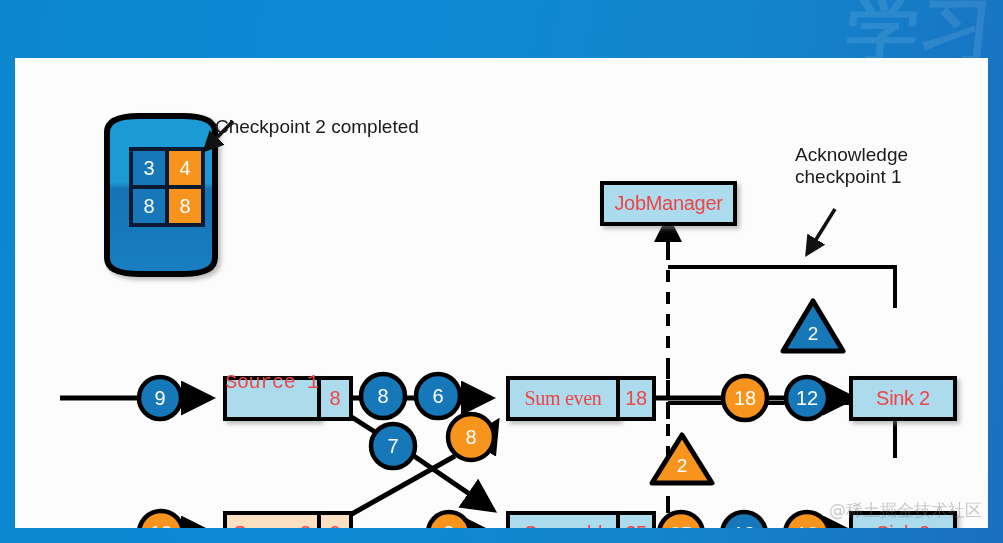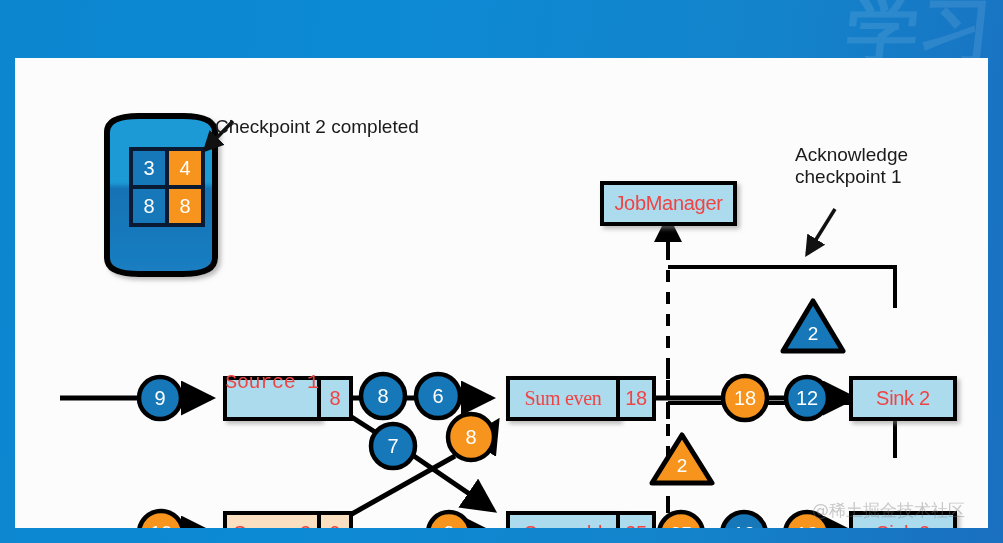--- a/index.html
+++ b/index.html
@@ -62,21 +62,21 @@
     position: absolute;
     font-size: 19px;
     color: #1a1a1a;
     font-family: "Liberation Sans", sans-serif;
     line-height: 1.15;
     white-space: nowrap;
     pointer-events: none;
   }
   #corner-watermark {
     position: absolute;
-    right: 23px; bottom: 6px;
+    right: 6px; bottom: 6px;
     font-size: 17px;
     color: rgba(120,120,120,0.40);
     font-family: "DejaVu Sans", sans-serif;
     white-space: nowrap;
     pointer-events: none;
   }
 </style>
 </head>
 <body>
 

